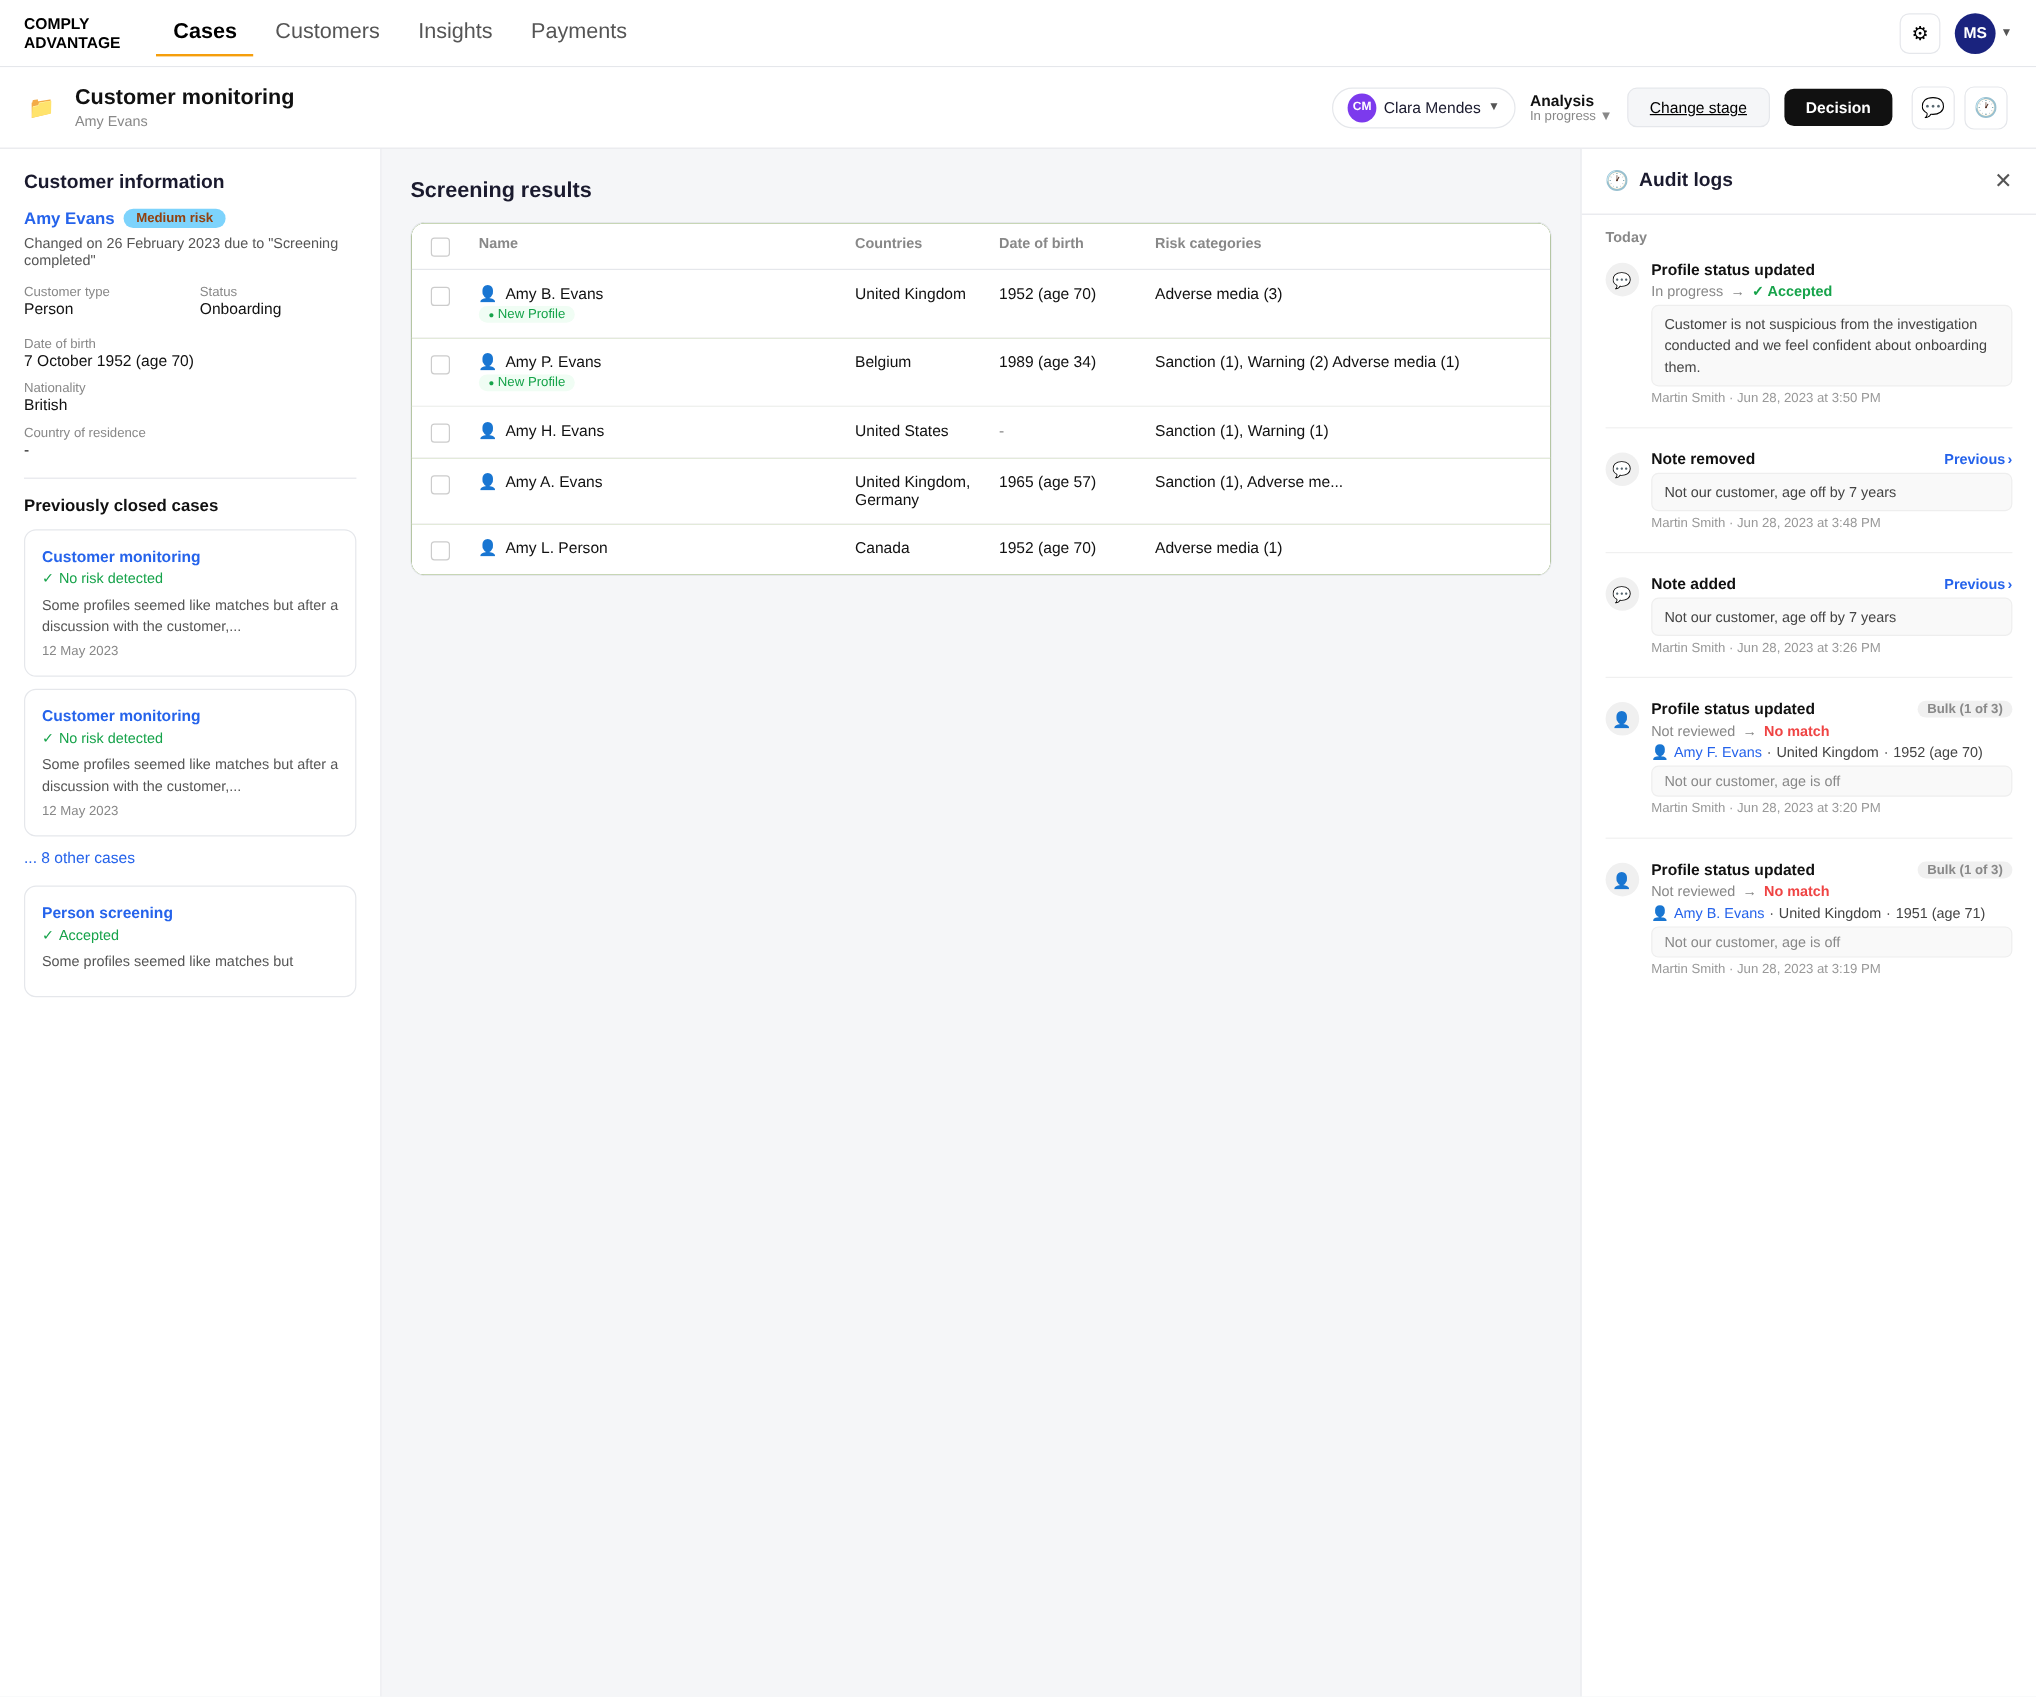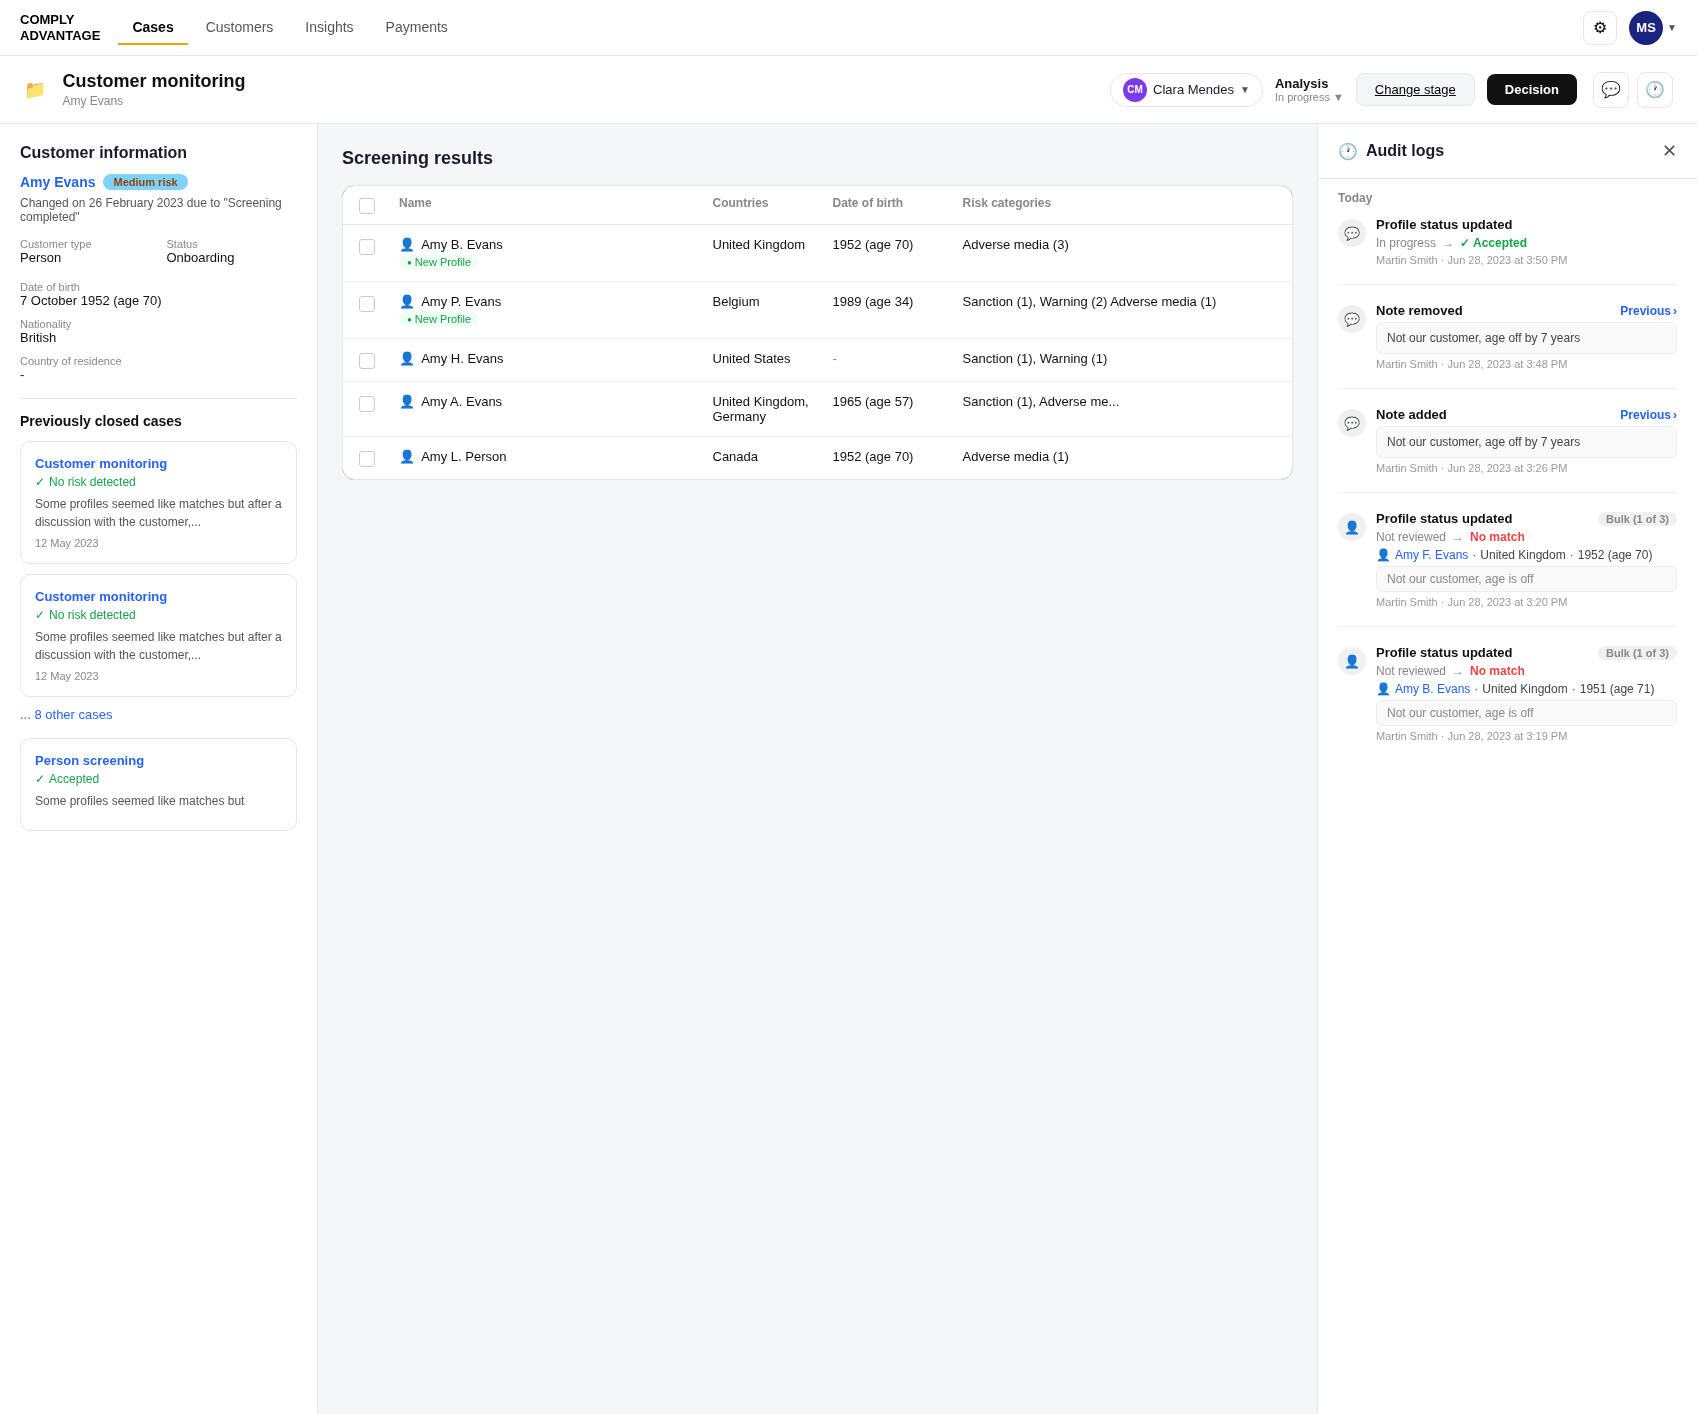--- a/index.html
+++ b/index.html
@@ -1,22 +1,22 @@
 <!DOCTYPE html>
 <html><head>
   <meta charset="utf-8">
   <style>
     * { box-sizing: border-box; margin: 0; padding: 0; }
     body { font-family: -apple-system, BlinkMacSystemFont, 'Segoe UI', sans-serif; font-size: 13px; background: #f5f6f8; color: #1a1a2e; overflow: hidden; }
 
     
-    .top-nav { display: flex; align-items: center; background: #fff; border-bottom: 1px solid #e5e7eb; height: 56px; padding: 0 20px; gap: 18px; }
+    .top-nav { display: flex; align-items: center; background: #fff; border-bottom: 1px solid #e5e7eb; height: 56px; padding: 0 20px; gap: 30px; }
     .logo { font-weight: 800; font-size: 13px; line-height: 1.2; color: #000; }
     .nav-links { display: flex; gap: 4px; flex: 1; }
-    .nav-link { padding: 8px 14px; font-size: 14px; color: #555; cursor: pointer; border-radius: 6px; text-decoration: none; }
+    .nav-link { padding: 8px 14px; font-size: 18px; color: #555; cursor: pointer; border-radius: 6px; text-decoration: none; }
     .nav-link.active { color: #000; font-weight: 600; border-bottom: 2px solid #f59e0b; border-radius: 0; }
     .nav-right { display: flex; align-items: center; gap: 12px; margin-left: auto; }
     .gear-btn { width: 34px; height: 34px; border-radius: 8px; border: 1px solid #e5e7eb; background: #fff; cursor: pointer; display: flex; align-items: center; justify-content: center; font-size: 16px; }
     .avatar { width: 34px; height: 34px; border-radius: 50%; background: #1a237e; color: #fff; display: flex; align-items: center; justify-content: center; font-size: 13px; font-weight: 600; cursor: pointer; }
     .avatar-dropdown { display: flex; align-items: center; gap: 4px; cursor: pointer; }
     .chevron { font-size: 10px; color: #555; }
 
     
     .case-header { display: flex; align-items: center; background: #fff; border-bottom: 1px solid #e5e7eb; padding: 12px 24px; gap: 16px; height: 68px; }
     .case-icon { font-size: 18px; color: #888; }
@@ -321,20 +321,21 @@
         </div>
         <div class="audit-content">
           <div class="audit-event-title">
             <span>Profile status updated</span>
           </div>
           <div class="audit-status-line">
             <span class="status-from">In progress</span>
             <span class="status-arrow">→</span>
             <span class="status-to">✓ Accepted</span>
           </div>
+          <div class="audit-note">Customer is not suspicious from the investigation conducted and we feel confident about onboarding them.</div>
           <div class="audit-meta">Martin Smith · Jun 28, 2023 at 3:50 PM</div>
         </div>
       </div>
 
       <div class="audit-item">
         <div class="audit-icon-col">
           <div class="audit-icon">💬</div>
         </div>
         <div class="audit-content">
           <div class="audit-event-title">

